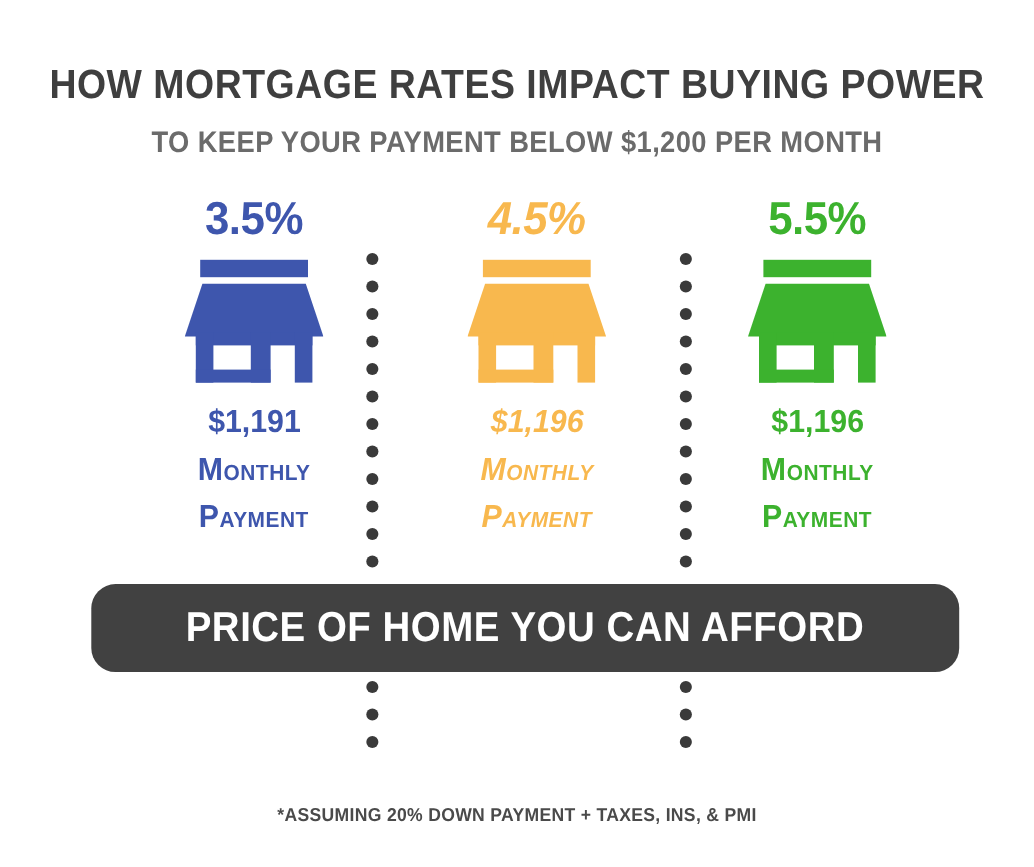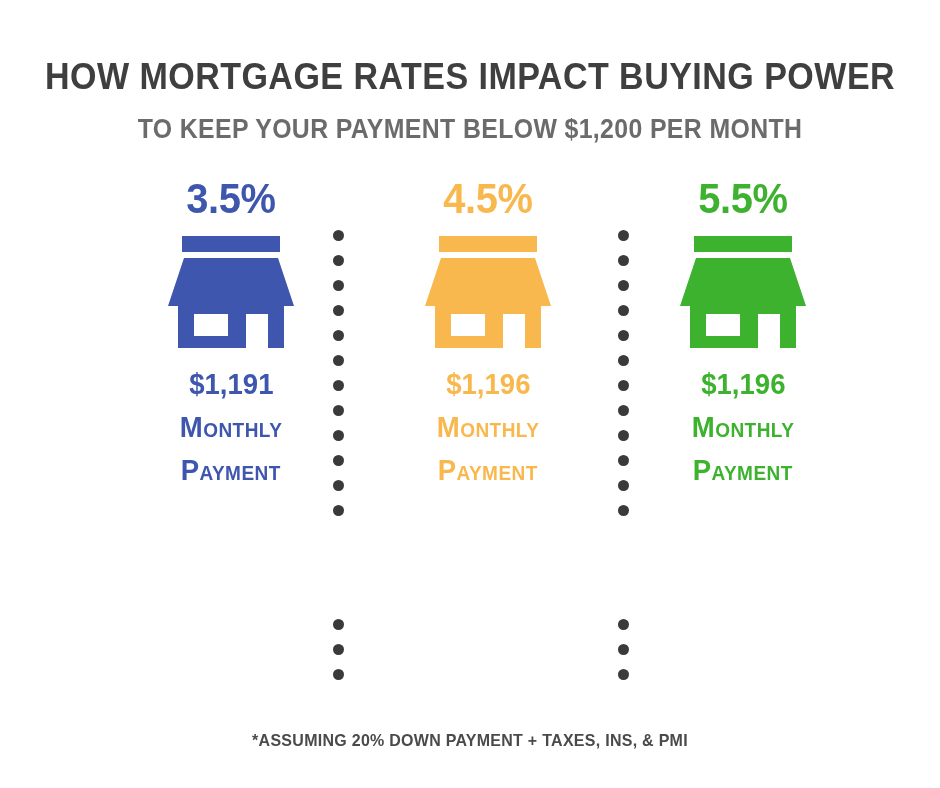--- a/index.html
+++ b/index.html
@@ -35,21 +35,21 @@
     white-space:nowrap;
   }
 
   
   .columns { position:absolute; left:0; top:178px; width:940px; height:340px;margin-left:18px; }
   .col {
     position:absolute; top:0; width:250px;
     display:flex; flex-direction:column; align-items:center;
   }
   .col-0 { left:88px; }
-  .col-1 { left:345px; }
+  .col-1 { left:345px;font-style:italic; }
   .col-2 { left:600px;align-items:center; }
 
   .rate {
     font-family:"Liberation Sans Narrow","Liberation Sans", sans-serif;
     font-weight:bold;
     font-size:42px;
     letter-spacing:-0.5px;
     line-height:1;
     margin-bottom:16px;
     transform:scaleX(0.95);
@@ -223,20 +223,23 @@
     <div class="dot"></div>
     <div class="dot"></div>
     <div class="dot"></div>
     <div class="dot"></div>
     <div class="dot"></div>
     <div class="dot"></div>
     <div class="dot"></div>
     <div class="dot"></div>
   </div>
 
+  <div class="banner">
+    <div class="banner-text">PRICE OF HOME YOU CAN AFFORD</div>
+  </div>
 
   <div class="dots dots-lower-1">
     <div class="dot"></div>
     <div class="dot"></div>
     <div class="dot"></div>
   </div>
   <div class="dots dots-lower-2">
     <div class="dot"></div>
     <div class="dot"></div>
     <div class="dot"></div>

